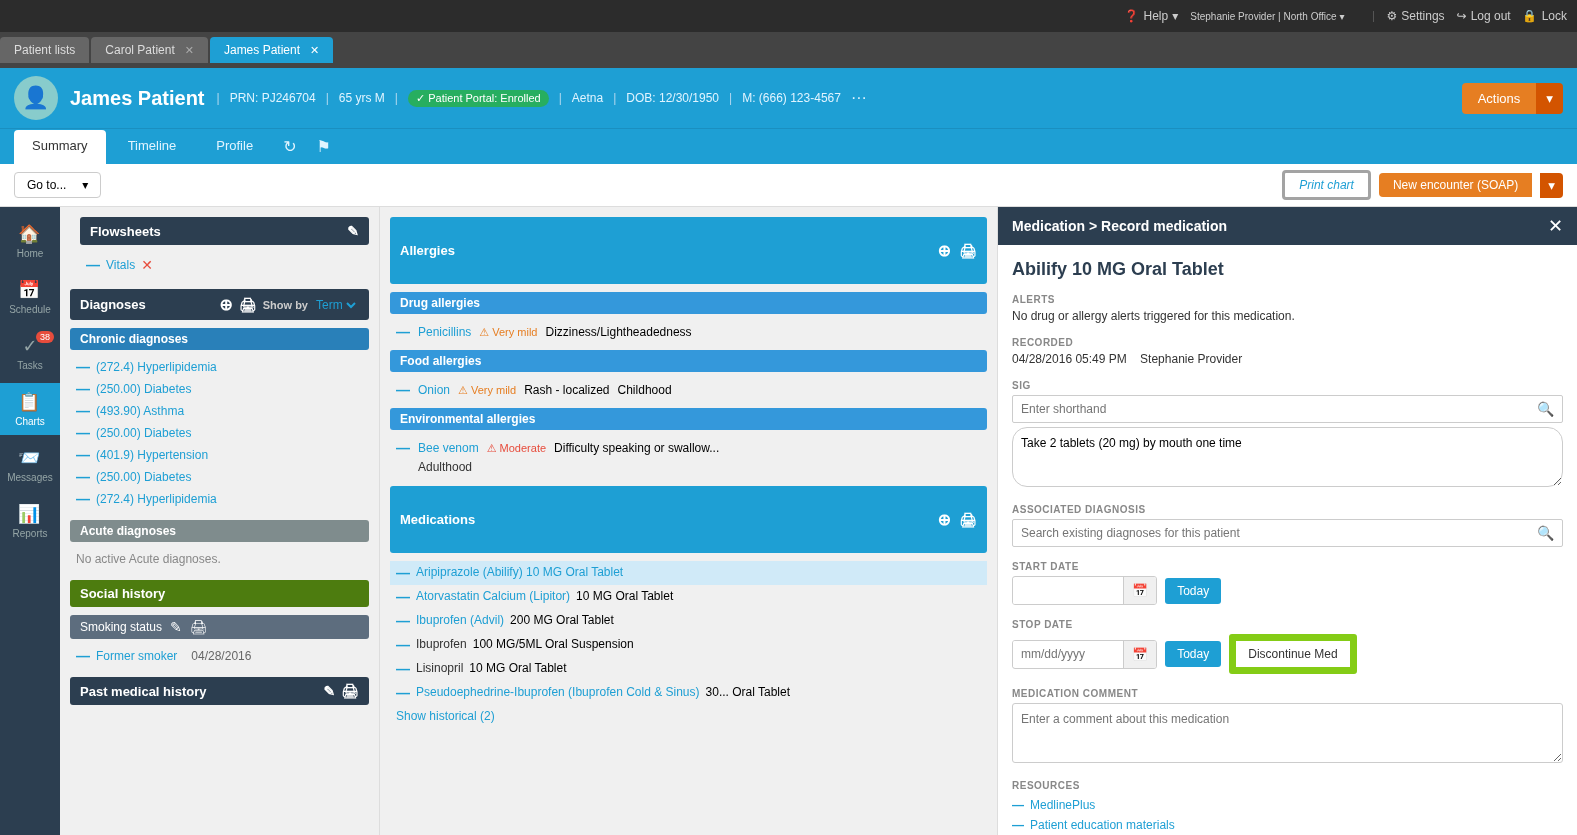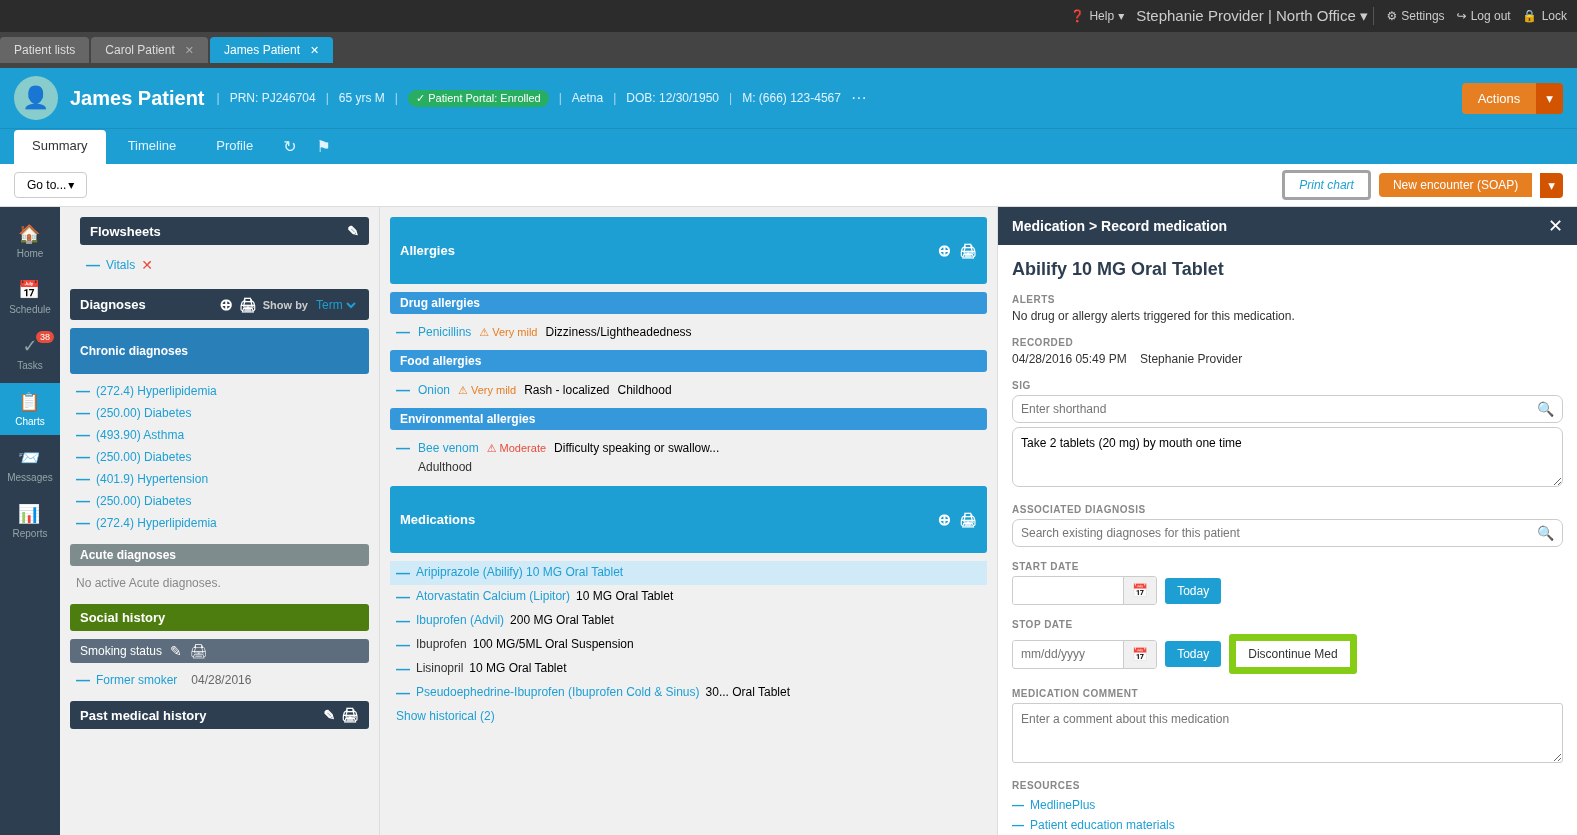--- a/index.html
+++ b/index.html
@@ -18,23 +18,23 @@
     .top-nav-item {
       color: #ccc;
       font-size: 12px;
       display: flex;
       align-items: center;
       gap: 4px;
       cursor: pointer;
     }
     .top-nav-user {
       color: #ccc;
-      font-size: 15px;
+      font-size: 10px;
       border-right: 1px solid #555;
-      padding-right: 6px;
+      padding-right: 29px;
     }
 
     
     .tab-bar {
       background: #444;
       height: 36px;
       display: flex;
       align-items: center;
       padding: 0 0;
       gap: 2px;
@@ -138,21 +138,21 @@
       align-items: center;
       justify-content: space-between;
     }
     .goto-btn {
       border: 1px solid #ccc;
       background: #fff;
       padding: 5px 12px;
       border-radius: 4px;
       font-size: 12px;
       cursor: pointer;
-      display: flex; align-items: center; gap: 2px;
+      display: flex; align-items: center; gap: 16px;
     }
     .print-btn {
       border: 3px solid #a3a3a3;
       background: #fff;
       color: #1e9fd4;
       padding: 5px 14px;
       border-radius: 4px;
       font-size: 12px;
       cursor: pointer;
       font-style: italic;
@@ -262,21 +262,21 @@
       margin-bottom: 6px;
       font-size: 12px;
       font-weight: bold;
     }
     .section-actions { display: flex; gap: 6px; align-items: center; }
     .icon-btn { background: none; border: none; color: #fff; cursor: pointer; font-size: 14px; }
 
     .chronic-header {
       background: #2980b9;
       color: #fff;
-      padding: 16px 10px;
+      padding: 4px 10px;
       border-radius: 3px;
       font-size: 12px;
       font-weight: bold;
       margin-bottom: 6px;
     }
     .acute-header {
       background: #7f8c8d;
       color: #fff;
       padding: 4px 10px;
       border-radius: 3px;
@@ -441,35 +441,35 @@
 
     .search-input-wrapper {
       position: relative;
       display: flex;
       align-items: center;
     }
     .search-input {
       width: 100%;
       border: 1px solid #ccc;
       padding: 6px 30px 6px 8px;
-      border-radius: 7px;
+      border-radius: 2px;
       font-size: 12px;
     }
     .search-icon {
       position: absolute;
       right: 8px;
       color: #999;
       font-size: 14px;
     }
 
     .sig-textarea {
       width: 100%;
       border: 1px solid #ccc;
       padding: 8px;
-      border-radius: 7px;
+      border-radius: 15px;
       font-size: 12px;
       height: 60px;
       resize: vertical;
     }
 
     .date-row {
       display: flex;
       align-items: center;
       gap: 8px;
     }

